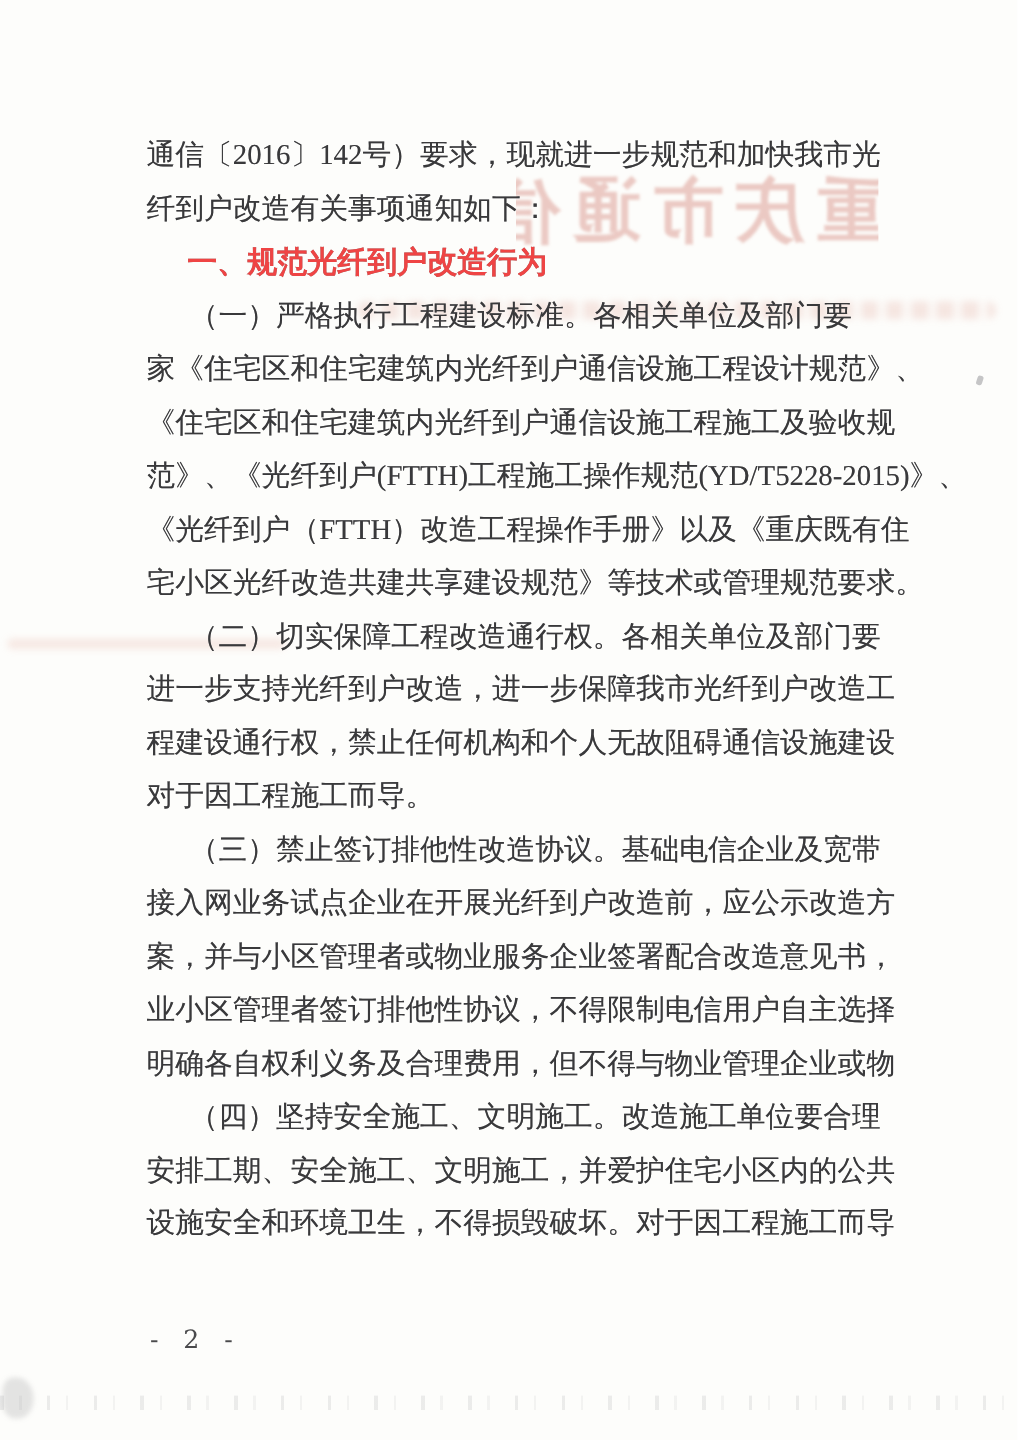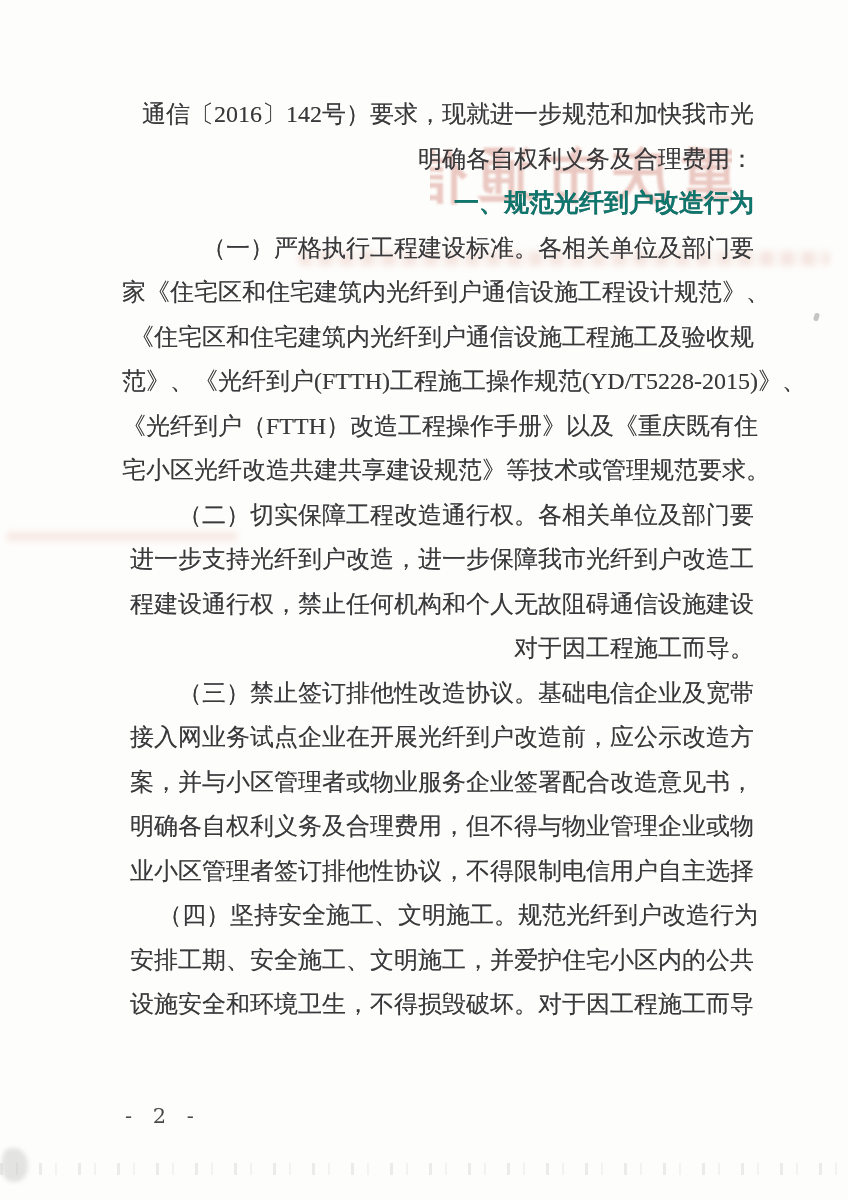--- a/index.html
+++ b/index.html
@@ -96,41 +96,40 @@
     height: 8px;
     background: rgba(105, 105, 112, 0.38);
     transform: rotate(18deg);
     border-radius: 2px;
   }
 
   
   .content {
     position: absolute;
     left: 122px;
-    top: 92px;
+    top: 108px;
     width: 632px;
     color: #39393b;
     font-size: 24px;
     line-height: 44.5px;
     text-shadow: 0 0 0.5px rgba(70, 70, 72, 0.55);
-    text-align: right;
   }
   .content .line {
     white-space: nowrap;
     height: 44.5px;
   }
   .content .line.indent {
     padding-left: 36px;
   }
   .content .line.heading {
     padding-left: 34px;
     font-family: "DejaVu Sans", "Liberation Sans", sans-serif;
     font-weight: 700;
     font-size: 25px;
-    color: #0f766e;
+    color: #ef4444;
     text-shadow: 0 0 0.4px rgba(40, 40, 42, 0.6);
   }
 
   .footer {
     position: absolute;
     left: 125px;
     top: 1104px;
     font-size: 21px;
     letter-spacing: 7px;
     color: #4a4a4c;
@@ -147,37 +146,37 @@
   </div>
   <div class="wm-line2"></div>
 
   <div class="smudge-left"></div>
   <div class="bottom-noise"></div>
   <div class="corner-blob"></div>
   <div class="speck"></div>
 
   <div class="content">
       <div class="line body">通信〔2016〕142号）要求，现就进一步规范和加快我市光</div>
-      <div class="line body">明确各自权利义务及合理费用：</div>
+      <div class="line body">纤到户改造有关事项通知如下：</div>
       <div class="line heading">一、规范光纤到户改造行为</div>
       <div class="line indent">（一）严格执行工程建设标准。各相关单位及部门要</div>
       <div class="line body">家《住宅区和住宅建筑内光纤到户通信设施工程设计规范》、</div>
       <div class="line body">《住宅区和住宅建筑内光纤到户通信设施工程施工及验收规</div>
       <div class="line body">范》、《光纤到户(FTTH)工程施工操作规范(YD/T5228-2015)》、</div>
       <div class="line body">《光纤到户（FTTH）改造工程操作手册》以及《重庆既有住</div>
       <div class="line body">宅小区光纤改造共建共享建设规范》等技术或管理规范要求。</div>
       <div class="line indent">（二）切实保障工程改造通行权。各相关单位及部门要</div>
       <div class="line body">进一步支持光纤到户改造，进一步保障我市光纤到户改造工</div>
       <div class="line body">程建设通行权，禁止任何机构和个人无故阻碍通信设施建设</div>
       <div class="line body">对于因工程施工而导。</div>
       <div class="line indent">（三）禁止签订排他性改造协议。基础电信企业及宽带</div>
       <div class="line body">接入网业务试点企业在开展光纤到户改造前，应公示改造方</div>
       <div class="line body">案，并与小区管理者或物业服务企业签署配合改造意见书，</div>
+      <div class="line body">业小区管理者签订排他性协议，不得限制电信用户自主选择</div>
       <div class="line body">明确各自权利义务及合理费用，但不得与物业管理企业或物</div>
-      <div class="line body">业小区管理者签订排他性协议，不得限制电信用户自主选择</div>
-      <div class="line indent">（四）坚持安全施工、文明施工。规范光纤到户改造行为</div>
+      <div class="line indent">（四）坚持安全施工、文明施工。改造施工单位要合理</div>
       <div class="line body">安排工期、安全施工、文明施工，并爱护住宅小区内的公共</div>
       <div class="line body">设施安全和环境卫生，不得损毁破坏。对于因工程施工而导</div>
     </div>
 
   <div class="footer">- 2 -</div>
 
 </div>
 
 </body></html>

